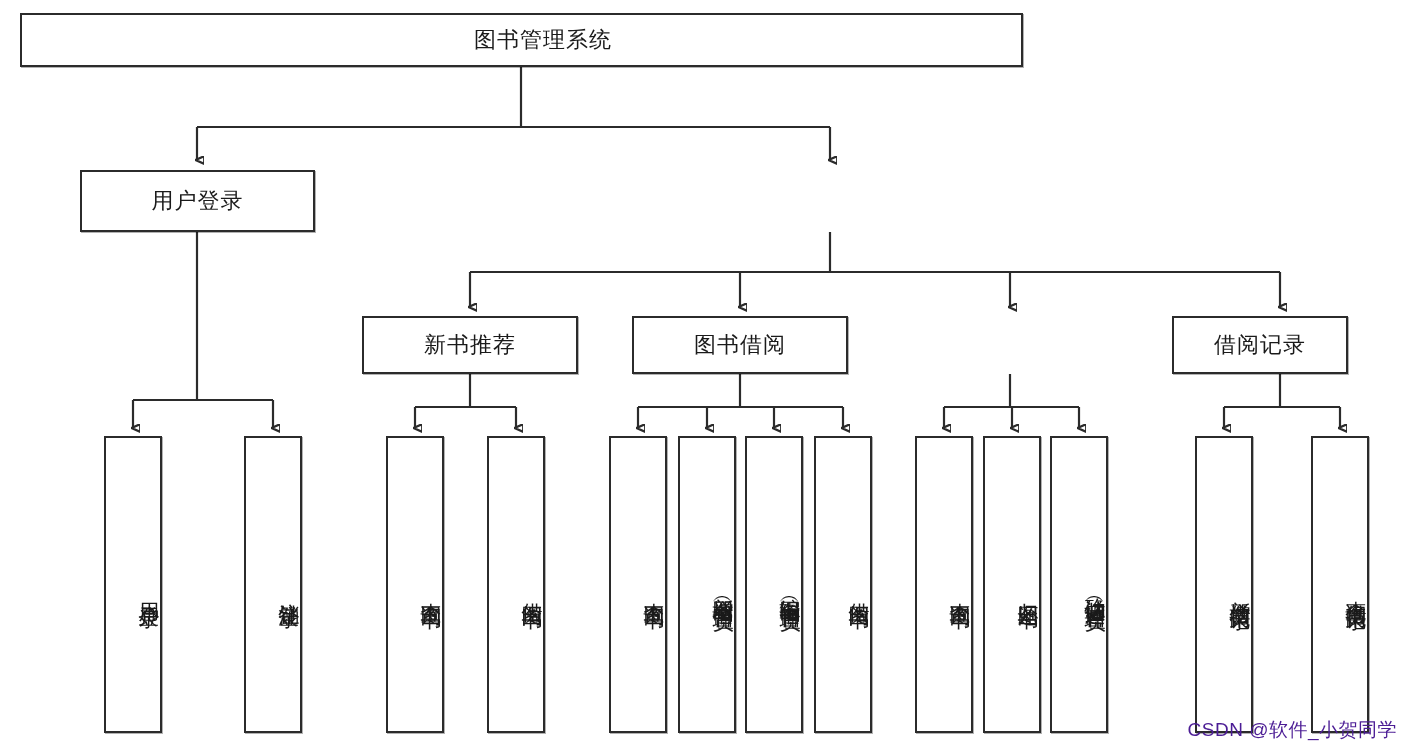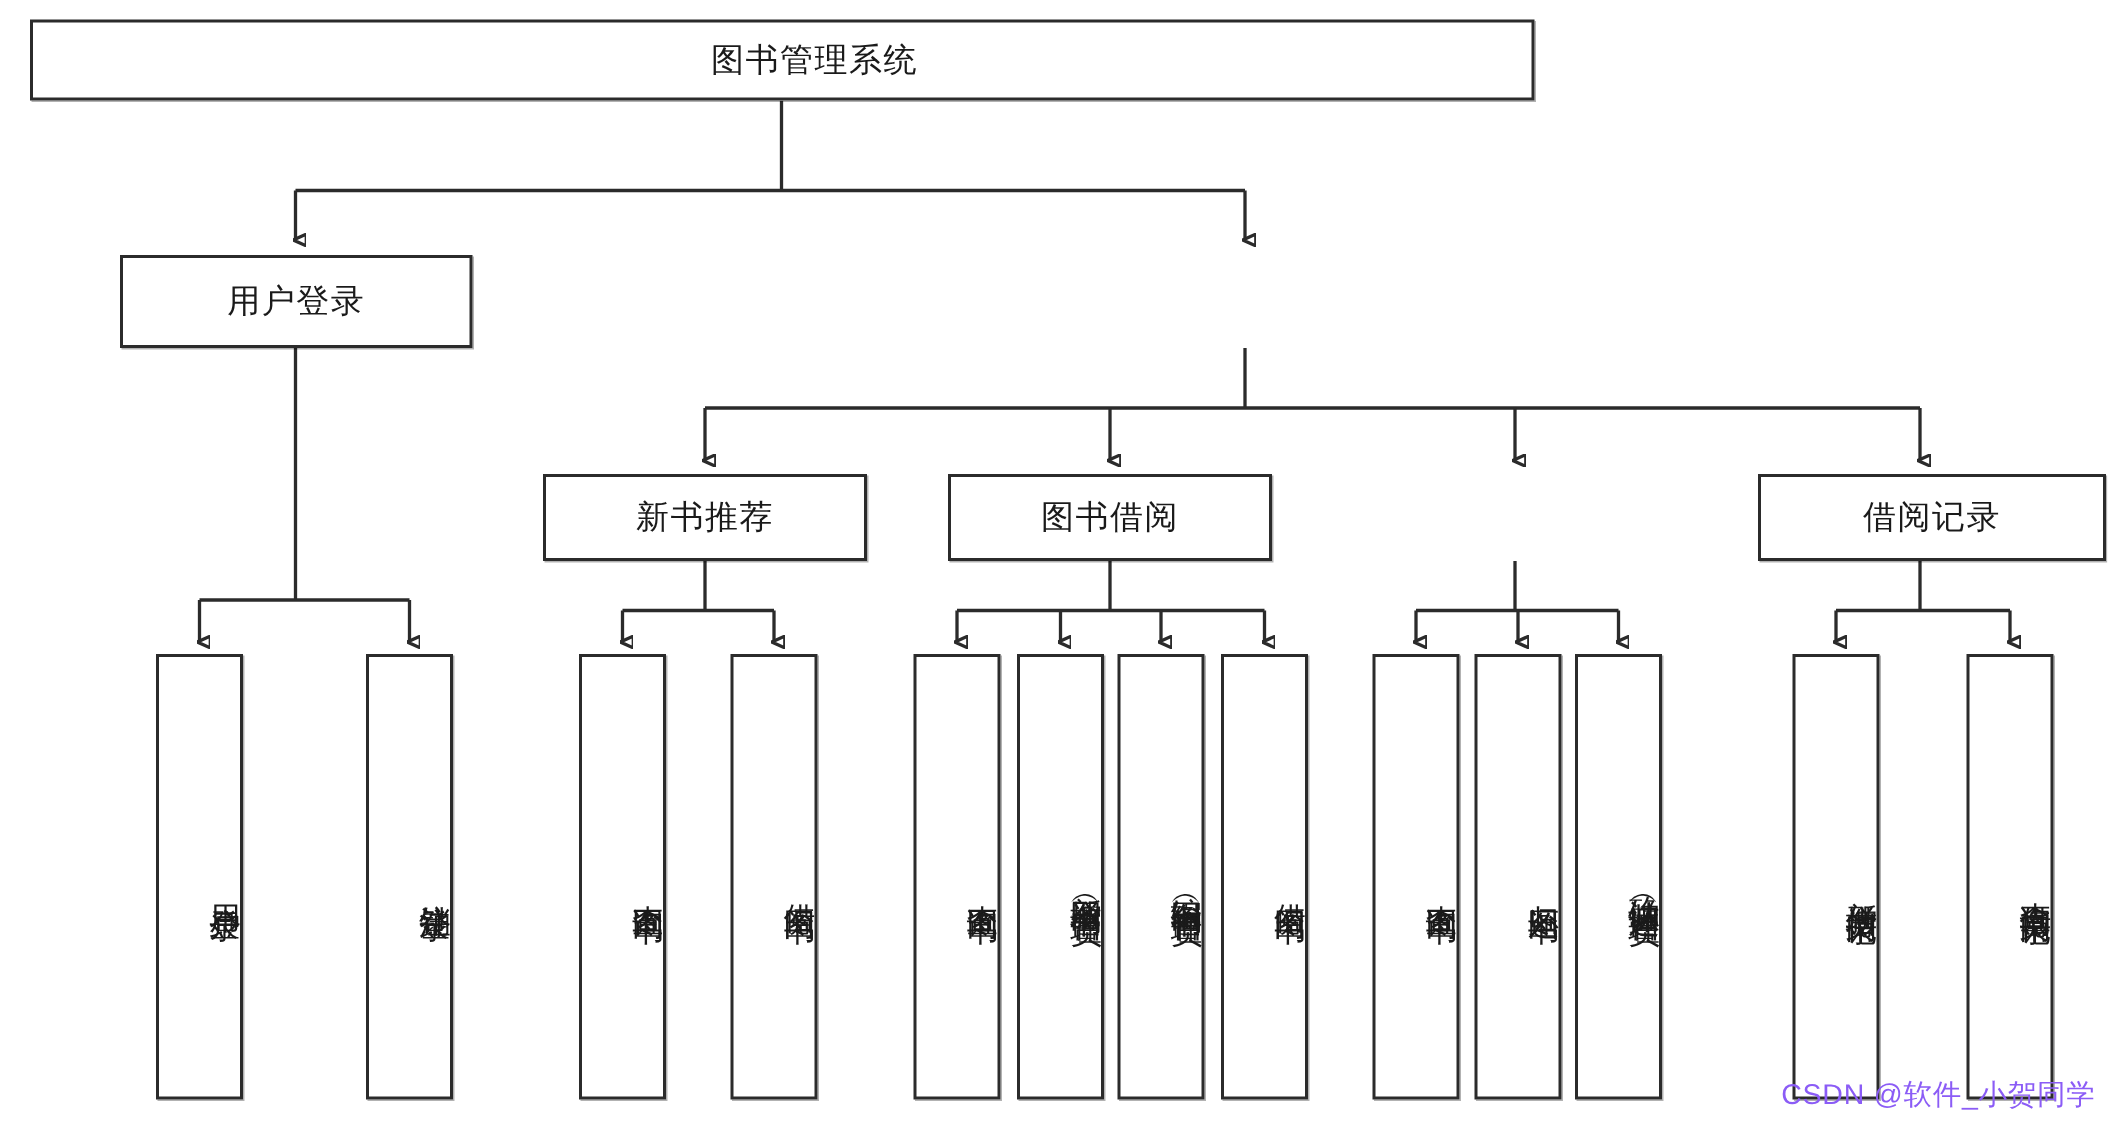--- a/index.html
+++ b/index.html
@@ -59,21 +59,21 @@
   svg#wires path, svg#wires line {
     stroke: #2b2b2b;
     stroke-width: 2.2;
     fill: none;
   }
   .watermark {
     position: absolute;
     right: 8px;
     bottom: 4px;
     font-size: 19px;
-    color: #8b5cf6;
+    color: #4c1d95;
     white-space: nowrap;
     letter-spacing: 0.5px;
   }
 </style>
 </head>
 <body>
 
 <div id="canvas">
 
   <svg id="wires" viewBox="0 0 1405 747">
@@ -132,21 +132,21 @@
   <div class="node h" id="node-l2-0" style="left: 80px; top: 170px; width: 235px; height: 62px;">
     <span>用户登录</span>
   </div>
 
   <div class="node h" id="node-l3-0" style="left: 362px; top: 316px; width: 216px; height: 58px;">
     <span>新书推荐</span>
   </div>
   <div class="node h" id="node-l3-1" style="left: 632px; top: 316px; width: 216px; height: 58px;">
     <span>图书借阅</span>
   </div>
-  <div class="node h" id="node-l3-3" style="left: 1172px; top: 316px; width: 232px; height: 58px;">
+  <div class="node h" id="node-l3-3" style="left: 1172px; top: 316px; width: 176px; height: 58px;">
     <span>借阅记录</span>
   </div>
 
   <div class="node v" id="node-leaf-0" style="left: 104px; top: 436px; width: 58px; height: 297px;">
     <span class="vtext">用户登录</span>
   </div>
   <div class="node v" id="node-leaf-1" style="left: 244px; top: 436px; width: 58px; height: 297px;">
     <span class="vtext">注销登录</span>
   </div>
   <div class="node v" id="node-leaf-2" style="left: 386px; top: 436px; width: 58px; height: 297px;">

